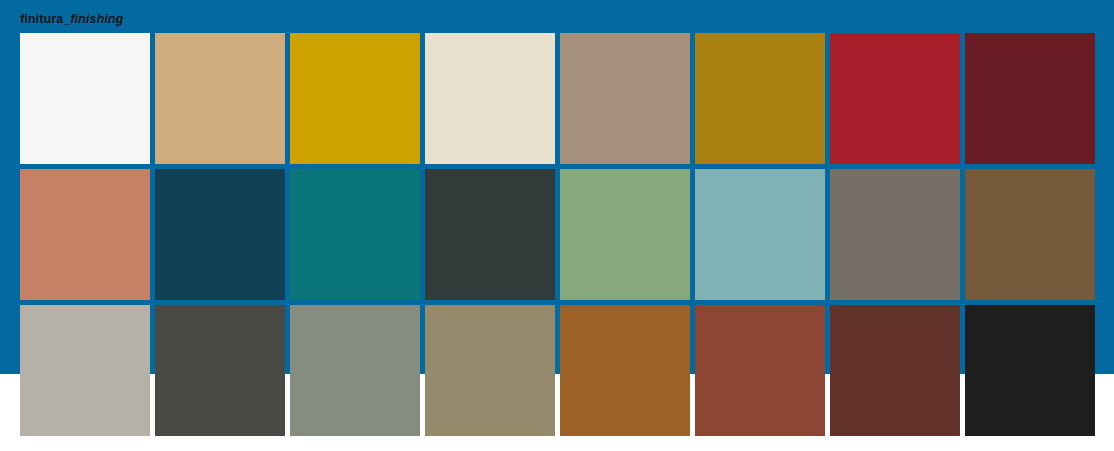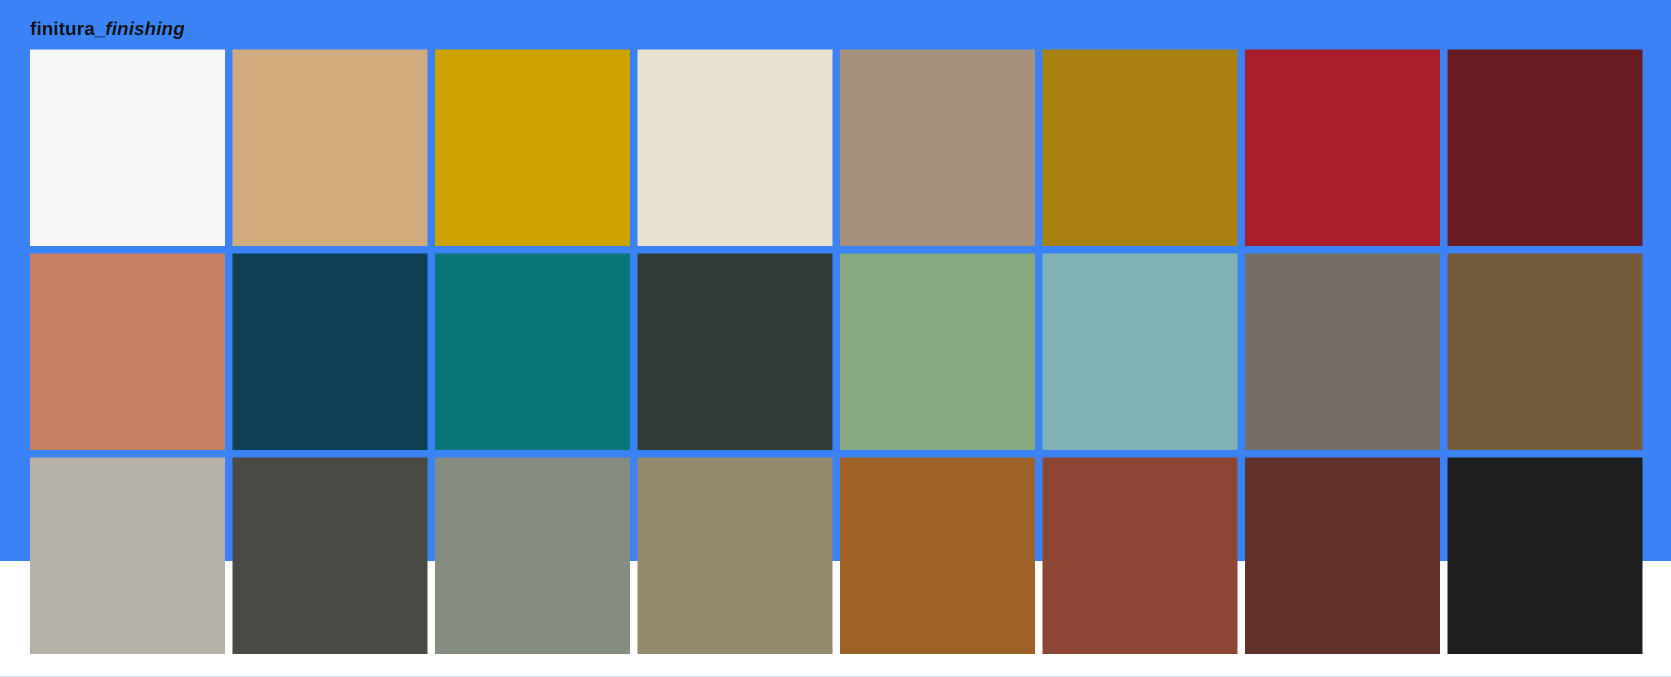--- a/index.html
+++ b/index.html
@@ -11,21 +11,21 @@
   body {
     width: 1114px;
     height: 451px;
     font-family: "Liberation Sans", sans-serif;
     overflow: hidden;
   }
   .page {
     position: relative;
     width: 1114px;
     height: 374px;
-    background: #3b82f6;
+    background: #0369a1;
     box-sizing: border-box;
   }
   .palette-title {
     position: absolute;
     left: 20px;
     top: 12px;
     font-size: 12.5px;
     line-height: 15px;
     color: #121212;
     letter-spacing: 0.1px;

